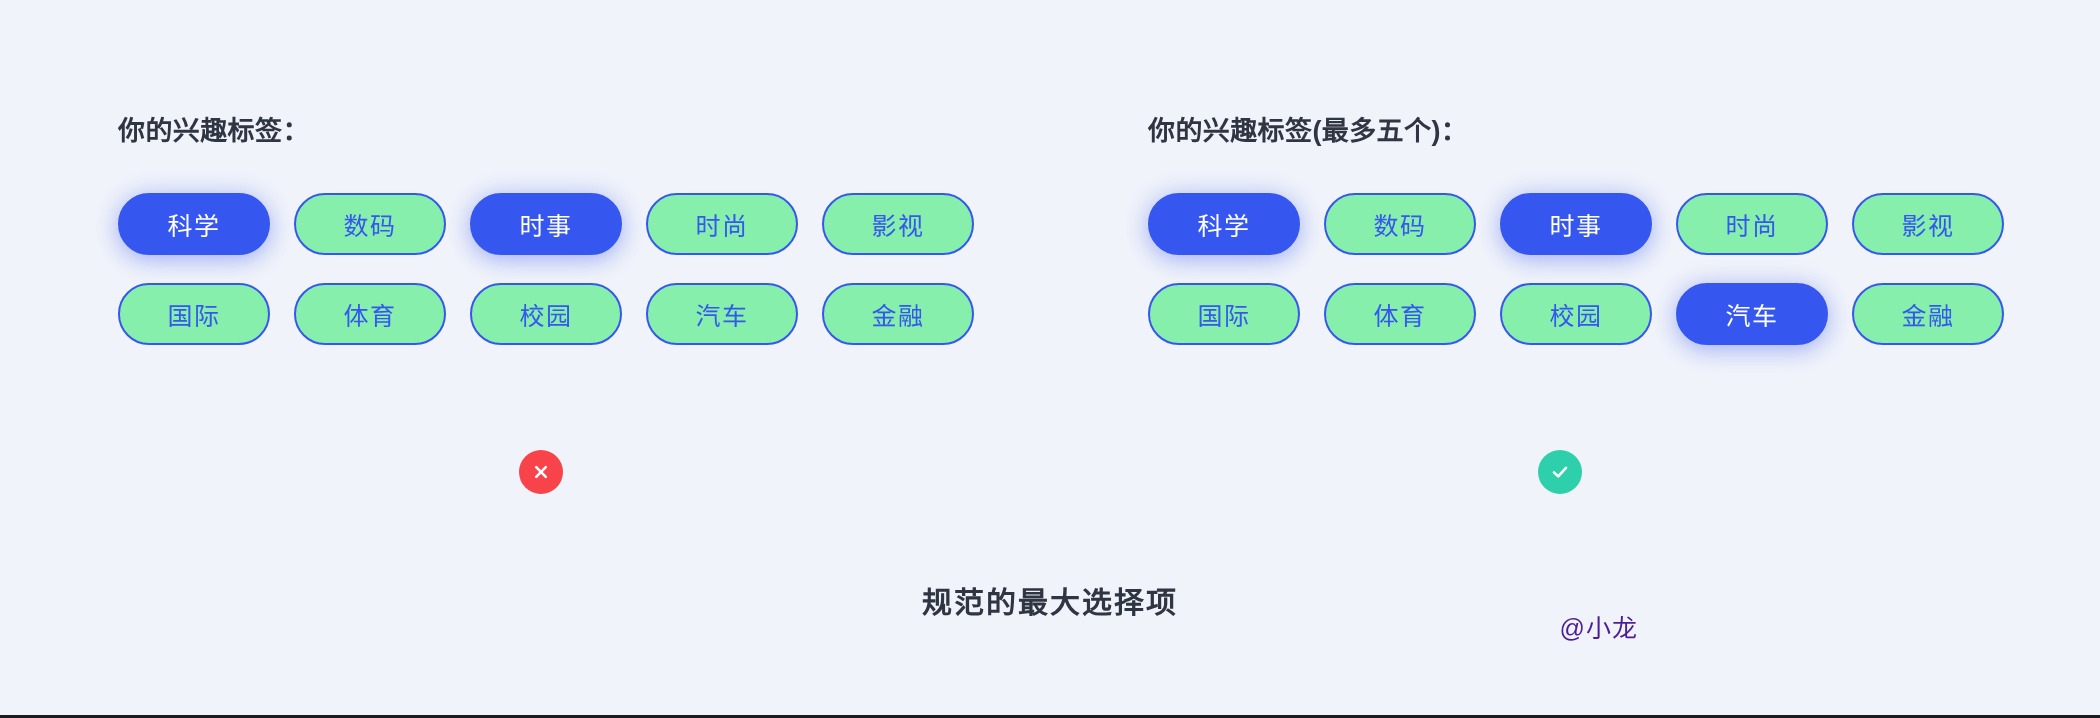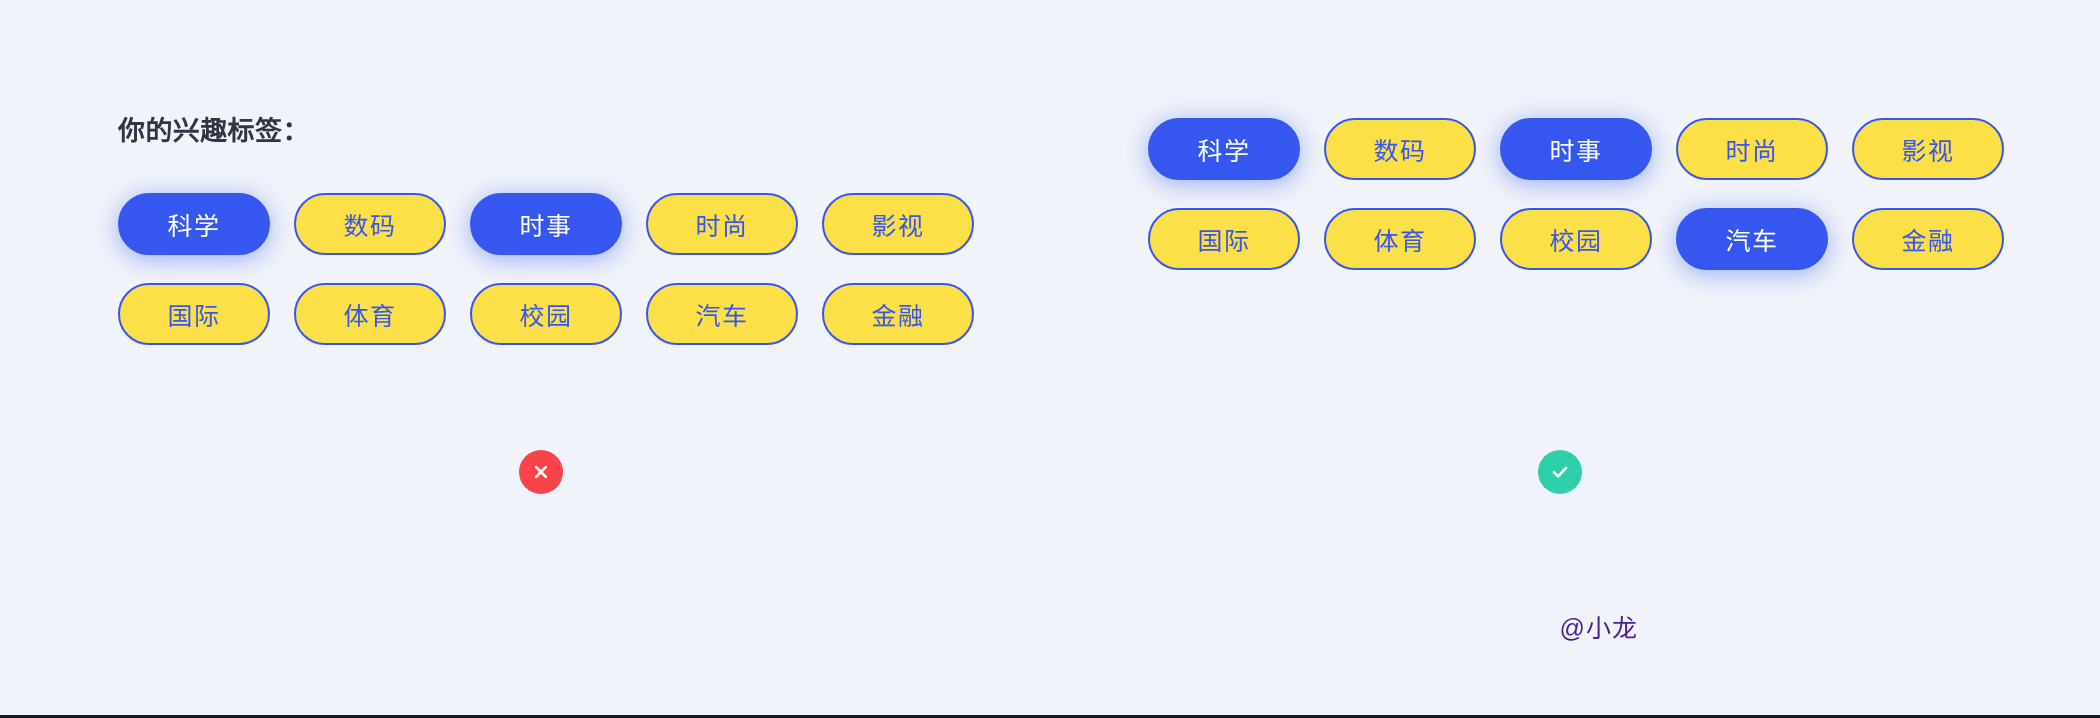--- a/index.html
+++ b/index.html
@@ -57,21 +57,21 @@
     justify-content: center;
     font-size: 25px;
     letter-spacing: 1.5px;
     box-sizing: border-box;
     cursor: pointer;
     user-select: none;
     white-space: nowrap;
   }
 
   .chip--default {
-    background: #fde047;
+    background: #86efac;
     border: 2.5px solid #3657ef;
     color: #3657ef;
   }
 
   .chip--selected {
     background: #3657ef;
     border: 2.5px solid #3657ef;
     color: #ffffff;
     box-shadow: 0 6px 22px rgba(54, 87, 239, .30),
                 0 0 26px rgba(54, 87, 239, .16);
@@ -137,20 +137,21 @@
         <div class="chip chip--default">影视</div>
         <div class="chip chip--default">国际</div>
         <div class="chip chip--default">体育</div>
         <div class="chip chip--default">校园</div>
         <div class="chip chip--default">汽车</div>
         <div class="chip chip--default">金融</div>
       </div>
   </section>
 
   <section class="panel panel--valid">
+    <h2 class="panel-heading">你的兴趣标签(最多五个)：</h2>
     <div class="chip-grid">
         <div class="chip chip--selected">科学</div>
         <div class="chip chip--default">数码</div>
         <div class="chip chip--selected">时事</div>
         <div class="chip chip--default">时尚</div>
         <div class="chip chip--default">影视</div>
         <div class="chip chip--default">国际</div>
         <div class="chip chip--default">体育</div>
         <div class="chip chip--default">校园</div>
         <div class="chip chip--selected">汽车</div>
@@ -167,16 +168,17 @@
   </div>
 
   <div class="badge badge--valid">
     <span>
       <svg width="22" height="22" viewBox="0 0 22 22" aria-hidden="true">
         <path d="M5 11.4 L9.2 15.4 L17 6.8" fill="none" stroke="#ffffff" stroke-width="2.6" stroke-linecap="round" stroke-linejoin="round"></path>
       </svg>
     </span>
   </div>
 
+  <div class="caption">规范的最大选择项</div>
 
   <div class="watermark">@小龙</div>
 
 </div>
 
 </body></html>

